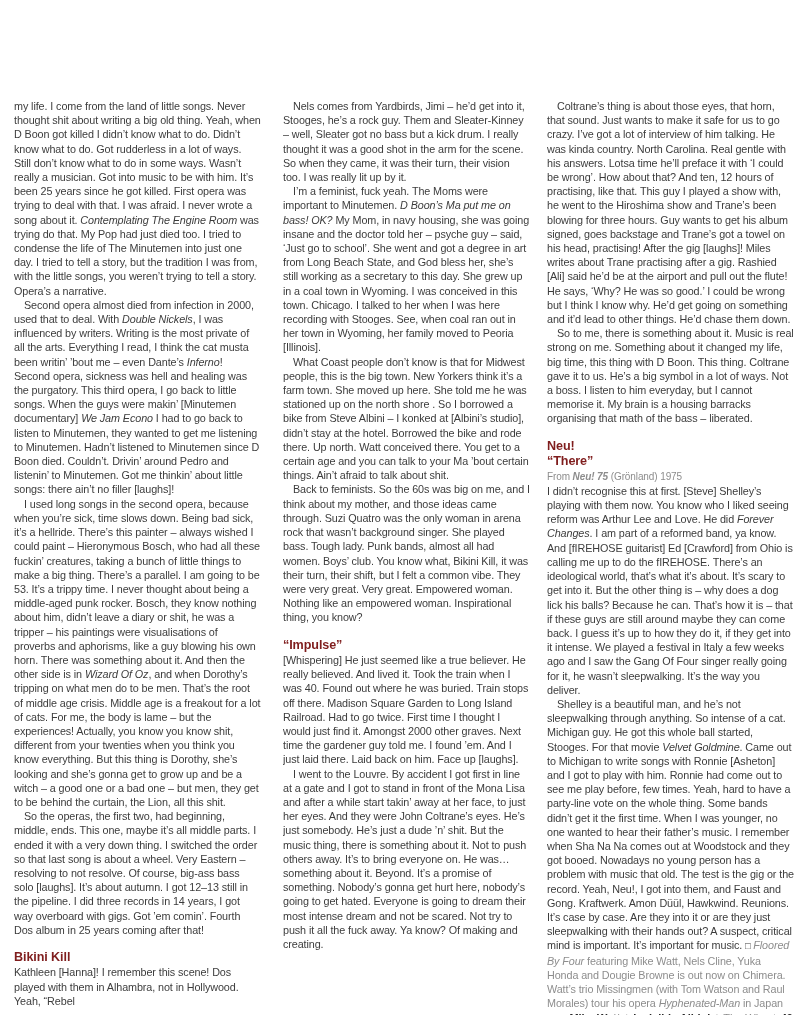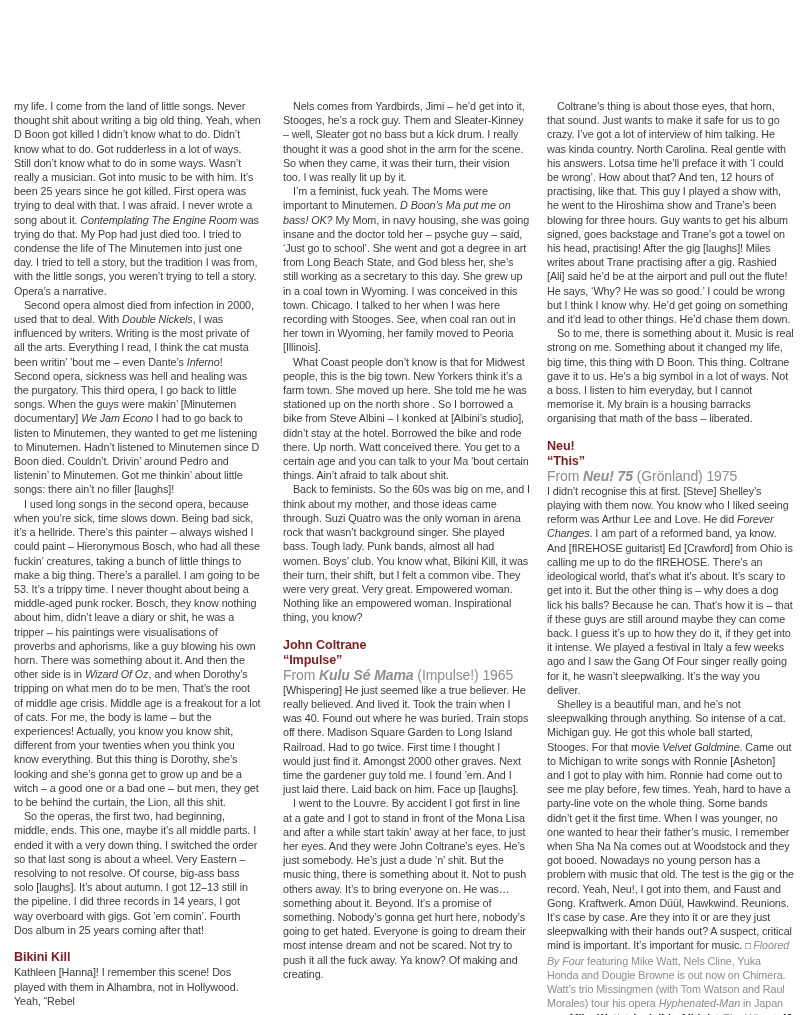--- a/index.html
+++ b/index.html
@@ -23,21 +23,21 @@
   .bi { font-style: italic; font-weight: bold; }
   .g  { color: #8d8d8d; }
   .gi { color: #8d8d8d; font-style: italic; }
   .sq { font-size: 9.5px; }
   .section { margin-top: 13px; }
   .section h3, .section h4 {
     margin: 0; padding: 0;
     font-size: 12.6px; line-height: 15.5px;
     font-weight: bold; color: #7f1d1d; letter-spacing: -0.1px;
   }
-  .credit { margin: 0 0 1px 0; font-size: 14px; line-height: 13.2px; color: #8d8d8d; }
+  .credit { margin: 0 0 1px 0; font-size: 10px; line-height: 13.2px; color: #8d8d8d; }
   .footer {
     position: absolute; top: 979px; right: 7px;
     font-size: 11px; color: #2a2a2a; white-space: nowrap;
   }
   .footer .fb { font-weight: bold; color: #2a2a2a; text-align: center; }
   .footer .fm { color: #8d8d8d; }
   .footer .sep { color: #c4c4c4; padding: 0 5px; font-weight: normal; }
 </style>
 </head>
 <body>
@@ -53,33 +53,31 @@
           <h3>Bikini Kill</h3>
         </div>
         <p class="para"><span>Kathleen [Hanna]! I remember this scene! Dos played with them in Alhambra, not in Hollywood. Yeah, “Rebel</span></p>
       </div>
       <div class="col" style="left: 283px;">
         <p class="para indent"><span>Nels comes from Yardbirds, Jimi – he’d get into it, Stooges, he’s a rock guy. Them and Sleater-Kinney – well, Sleater got no bass but a kick drum. I really thought it was a good shot in the arm for the scene. So when they came, it was their turn, their vision too. I was really lit up by it.</span></p>
         <p class="para indent"><span>I’m a feminist, fuck yeah. The Moms were important to Minutemen. </span><span class="i">D Boon’s Ma put me on bass! OK?</span><span> My Mom, in navy housing, she was going insane and the doctor told her – psyche guy – said, ‘Just go to school’. She went and got a degree in art from Long Beach State, and God bless her, she’s still working as a secretary to this day. She grew up in a coal town in Wyoming. I was conceived in this town. Chicago. I talked to her when I was here recording with Stooges. See, when coal ran out in her town in Wyoming, her family moved to Peoria [Illinois].</span></p>
         <p class="para indent"><span>What Coast people don’t know is that for Midwest people, this is the big town. New Yorkers think it’s a farm town. She moved up here. She told me he was stationed up on the north shore . So I borrowed a bike from Steve Albini – I konked at [Albini’s studio], didn’t stay at the hotel. Borrowed the bike and rode there. Up north. Watt conceived there. You get to a certain age and you can talk to your Ma ’bout certain things. Ain’t afraid to talk about shit.</span></p>
         <p class="para indent"><span>Back to feminists. So the 60s was big on me, and I think about my mother, and those ideas came through. Suzi Quatro was the only woman in arena rock that wasn’t background singer. She played bass. Tough lady. Punk bands, almost all had women. Boys’ club. You know what, Bikini Kill, it was their turn, their shift, but I felt a common vibe. They were very great. Very great. Empowered woman. Nothing like an empowered woman. Inspirational thing, you know?</span></p>
         <div class="section">
-          <h3>John Coltrane</h3>
           <h4>“Impulse”</h4>
-          <p class="credit"><span>From </span><span class="bi">Kulu Sé Mama</span><span> (Impulse!) 1965</span></p>
         </div>
         <p class="para"><span>[Whispering] He just seemed like a true believer. He really believed. And lived it. Took the train when I was 40. Found out where he was buried. Train stops off there. Madison Square Garden to Long Island Railroad. Had to go twice. First time I thought I would just find it. Amongst 2000 other graves. Next time the gardener guy told me. I found ’em. And I just laid there. Laid back on him. Face up [laughs].</span></p>
         <p class="para indent"><span>I went to the Louvre. By accident I got first in line at a gate and I got to stand in front of the Mona Lisa and after a while start takin’ away at her face, to just her eyes. And they were John Coltrane’s eyes. He’s just somebody. He’s just a dude ’n’ shit. But the music thing, there is something about it. Not to push others away. It’s to bring everyone on. He was… something about it. Beyond. It’s a promise of something. Nobody’s gonna get hurt here, nobody’s going to get hated. Everyone is going to dream their most intense dream and not be scared. Not try to push it all the fuck away. Ya know? Of making and creating.</span></p>
       </div>
       <div class="col" style="left: 547px;">
         <p class="para indent"><span>Coltrane’s thing is about those eyes, that horn, that sound. Just wants to make it safe for us to go crazy. I’ve got a lot of interview of him talking. He was kinda country. North Carolina. Real gentle with his answers. Lotsa time he’ll preface it with ‘I could be wrong’. How about that? And ten, 12 hours of practising, like that. This guy I played a show with, he went to the Hiroshima show and Trane’s been blowing for three hours. Guy wants to get his album signed, goes backstage and Trane’s got a towel on his head, practising! After the gig [laughs]! Miles writes about Trane practising after a gig. Rashied [Ali] said he’d be at the airport and pull out the flute! He says, ‘Why? He was so good.’ I could be wrong but I think I know why. He’d get going on something and it’d lead to other things. He’d chase them down.</span></p>
         <p class="para indent"><span>So to me, there is something about it. Music is real strong on me. Something about it changed my life, big time, this thing with D Boon. This thing. Coltrane gave it to us. He’s a big symbol in a lot of ways. Not a boss. I listen to him everyday, but I cannot memorise it. My brain is a housing barracks organising that math of the bass – liberated.</span></p>
         <div class="section">
           <h3>Neu!</h3>
-          <h4>“This”</h4>
+          <h4>“There”</h4>
           <p class="credit"><span>From </span><span class="bi">Neu! 75</span><span> (Grönland) 1975</span></p>
         </div>
         <p class="para"><span>I didn’t recognise this at first. [Steve] Shelley’s playing with them now. You know who I liked seeing reform was Arthur Lee and Love. He did </span><span class="i">Forever Changes</span><span>. I am part of a reformed band, ya know. And [fIREHOSE guitarist] Ed [Crawford] from Ohio is calling me up to do the fIREHOSE. There’s an ideological world, that’s what it’s about. It’s scary to get into it. But the other thing is – why does a dog lick his balls? Because he can. That’s how it is – that if these guys are still around maybe they can come back. I guess it’s up to how they do it, if they get into it intense. We played a festival in Italy a few weeks ago and I saw the Gang Of Four singer really going for it, he wasn’t sleepwalking. It’s the way you deliver.</span></p>
         <p class="para indent"><span>Shelley is a beautiful man, and he’s not sleepwalking through anything. So intense of a cat. Michigan guy. He got this whole ball started, Stooges. For that movie </span><span class="i">Velvet Goldmine</span><span>. Came out to Michigan to write songs with Ronnie [Asheton] and I got to play with him. Ronnie had come out to see me play before, few times. Yeah, hard to have a party-line vote on the whole thing. Some bands didn’t get it the first time. When I was younger, no one wanted to hear their father’s music. I remember when Sha Na Na comes out at Woodstock and they got booed. Nowadays no young person has a problem with music that old. The test is the gig or the record. Yeah, Neu!, I got into them, and Faust and Gong. Kraftwerk. Amon Düül, Hawkwind. Reunions. It’s case by case. Are they into it or are they just sleepwalking with their hands out? A suspect, critical mind is important. It’s important for music. </span><span class="sq">□ </span><span class="gi">Floored By Four</span><span class="g"> featuring Mike Watt, Nels Cline, Yuka Honda and Dougie Browne is out now on Chimera. Watt’s trio Missingmen (with Tom Watson and Raul Morales) tour his opera </span><span class="gi">Hyphenated-Man</span><span class="g"> in Japan this month. </span></p>
       </div>
     </div>
 
   <div class="footer">
     <span class="fb">Mike Watt</span><span class="sep">|</span><span class="fb">Invisible Albini</span><span class="sep">|</span><span class="fm">The Wire</span><span class="sep">|</span><span class="fb">49</span>
   </div>

